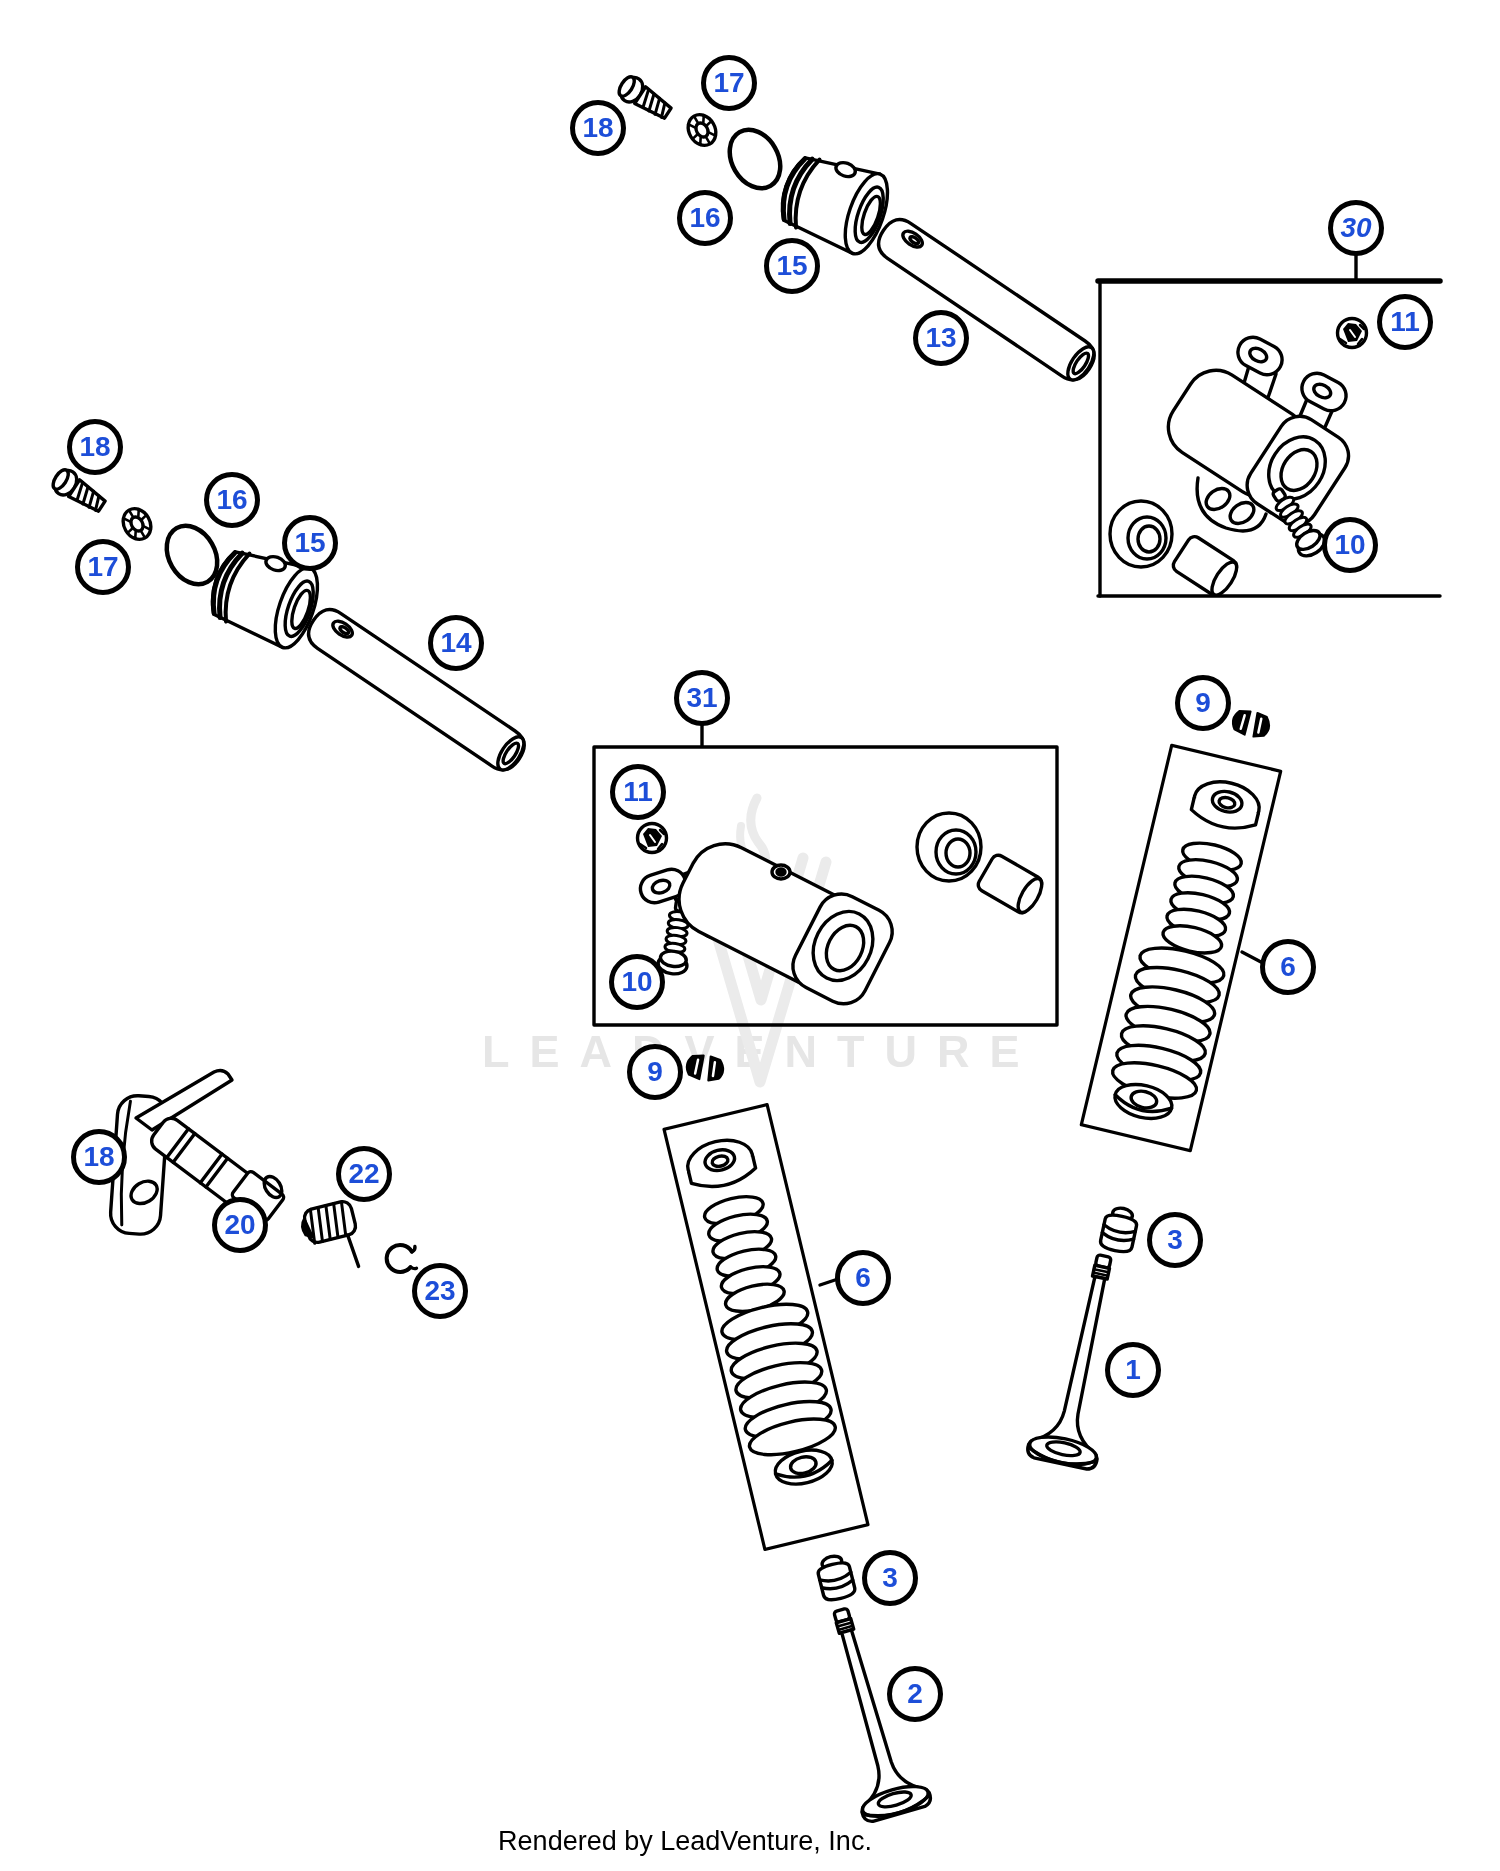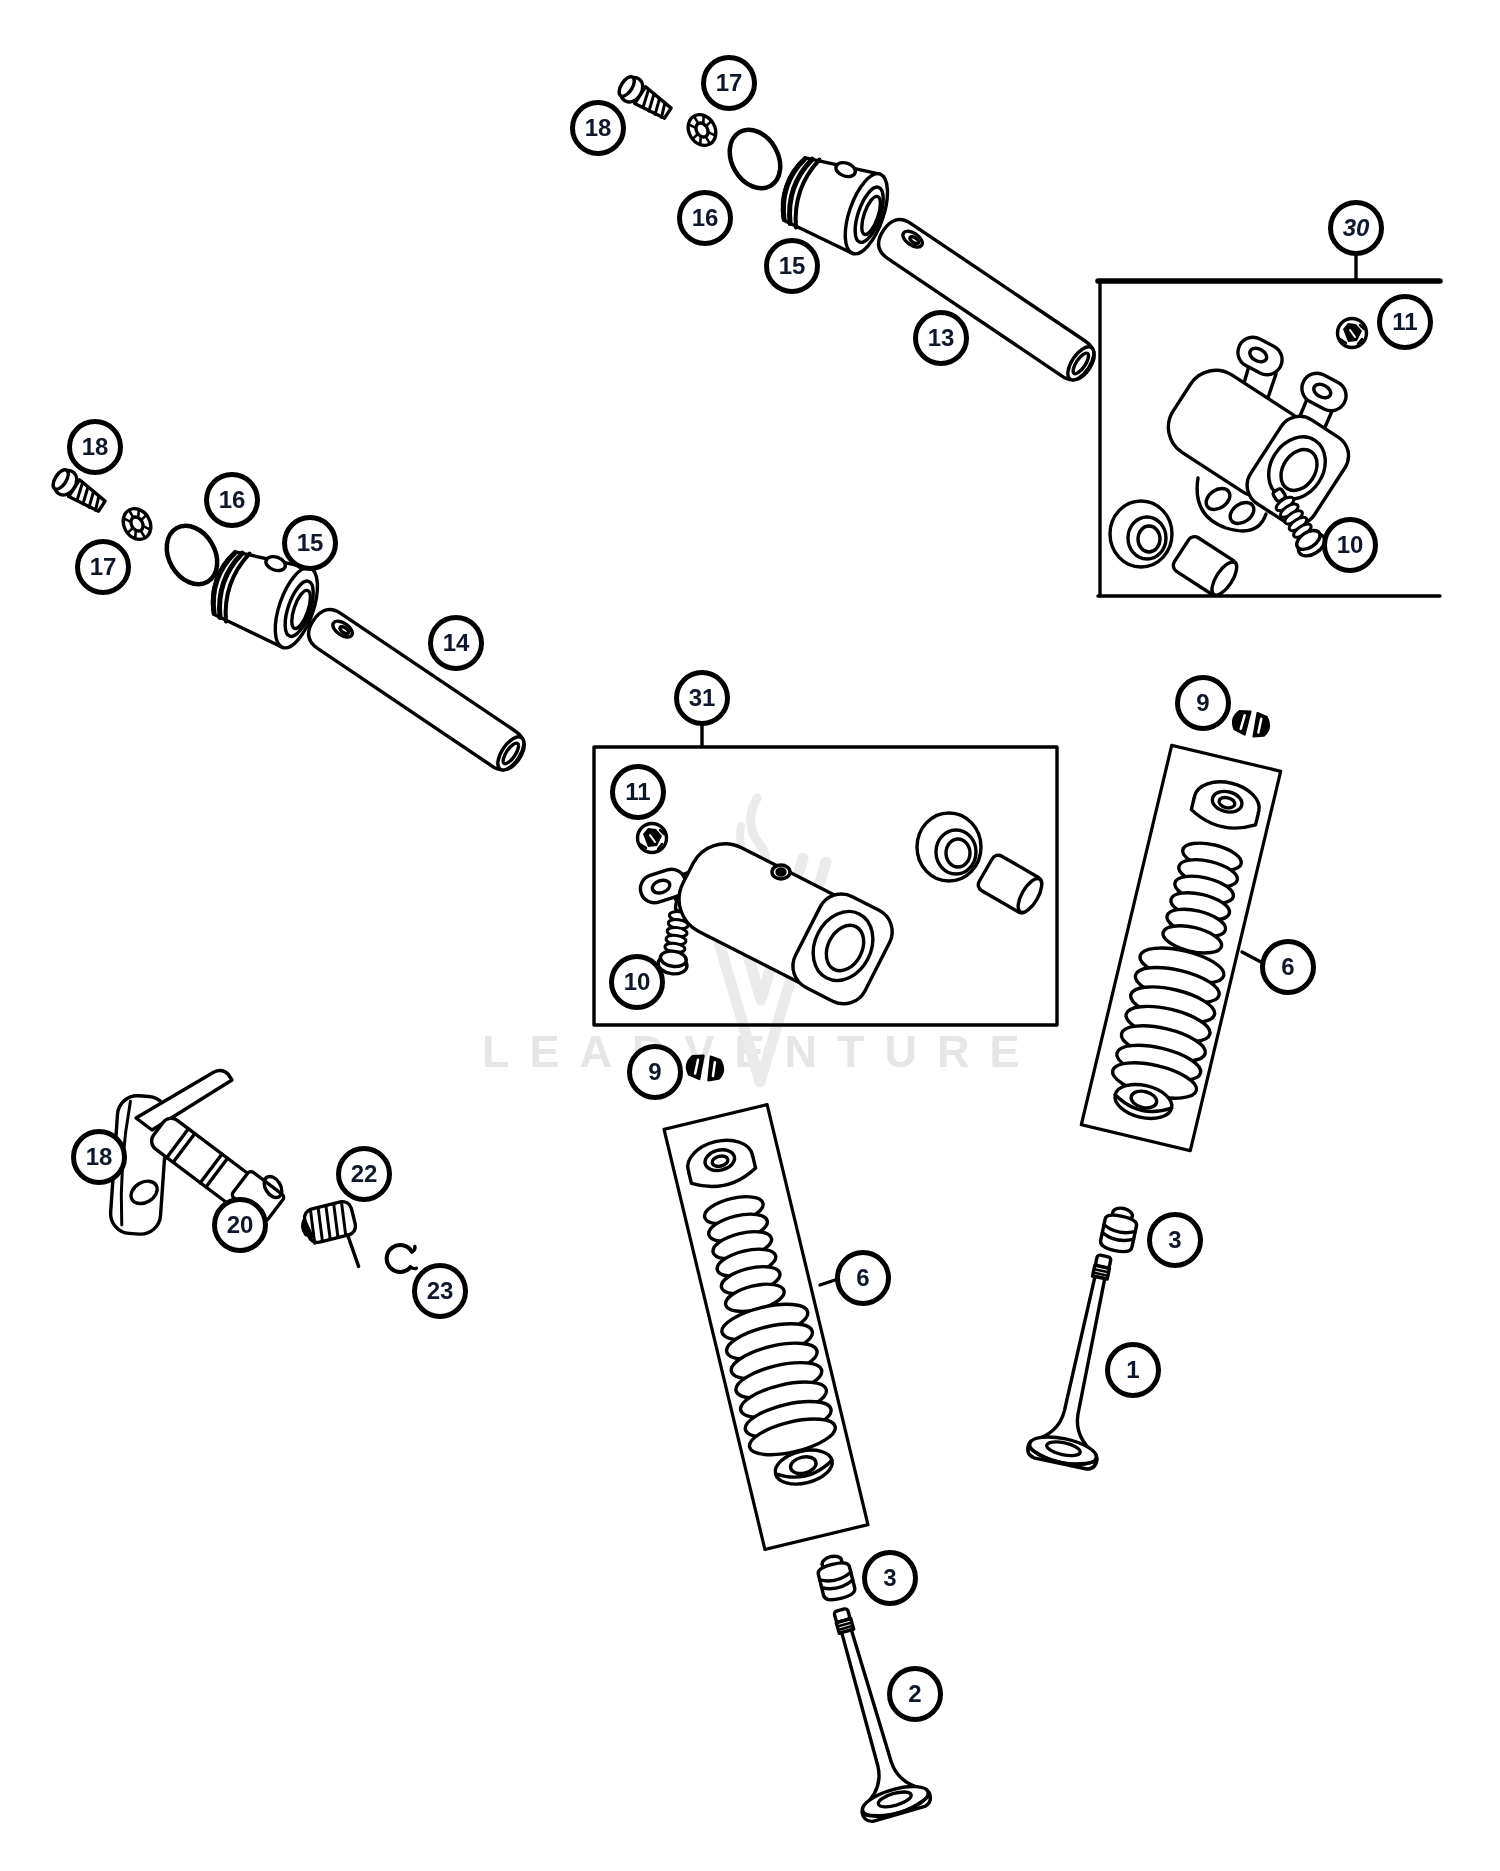--- a/index.html
+++ b/index.html
@@ -11,21 +11,21 @@
   .wm-text{
     position:absolute;left:482px;top:1026px;
     font-weight:bold;font-size:45px;letter-spacing:20px;color:#e6e6e6;
     white-space:nowrap;user-select:none;
   }
   .artwork{position:absolute;left:0;top:0;}
   .callout{
     position:absolute;width:56px;height:56px;box-sizing:border-box;
     border:5px solid #000;border-radius:50%;background:#fff;
     display:flex;align-items:center;justify-content:center;
-    font-weight:700;font-size:24px;color:#0f172a;line-height:1;
+    font-weight:700;font-size:28px;color:#1d4ed8;line-height:1;
   }
   .footer{
     position:absolute;left:420px;top:1826px;width:530px;text-align:center;
     font-size:27px;color:#000;white-space:nowrap;
   }
 </style>
 </head>
 <body>
 
 <div class="stage">
@@ -383,13 +383,14 @@
   <div class="callout" style="left: 212px; top: 1197px;">
       <span>20</span>
     </div>
   <div class="callout" style="left: 336px; top: 1146px; justify-content: center;">
       <span>22</span>
     </div>
   <div class="callout" style="left: 412px; top: 1263px;">
       <span>23</span>
     </div>
 
+  <div class="footer">Rendered by LeadVenture, Inc.</div>
 </div>
 
 </body></html>

